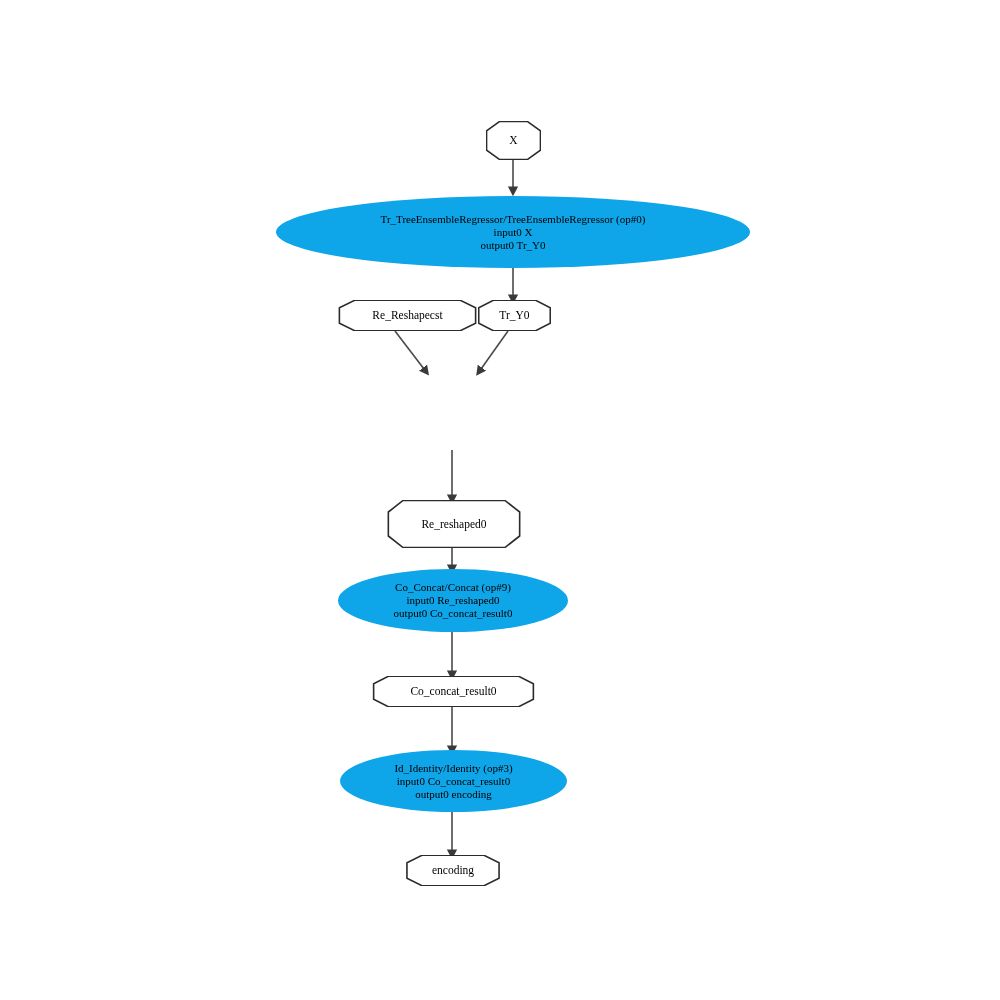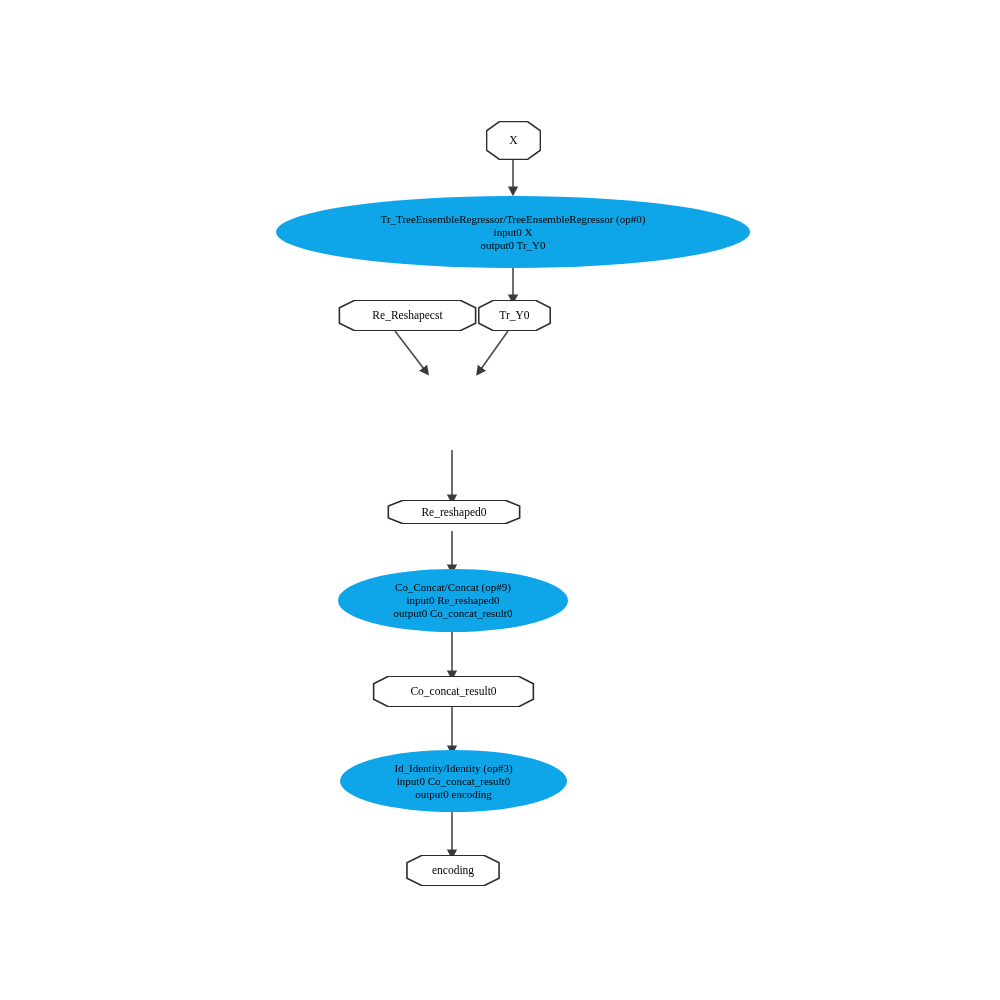--- a/index.html
+++ b/index.html
@@ -136,21 +136,21 @@
   </div>
 
   <div class="node io-node" style="left:478px; top:300px; width:73px; height:31px;">
     <svg class="oct" viewBox="0 0 100 100" preserveAspectRatio="none">
       <polygon points="21,1 79,1 99,25 99,75 79,99 21,99 1,75 1,25" fill="#ffffff" stroke="#2b2b2b" stroke-width="1.6" vector-effect="non-scaling-stroke"></polygon>
     </svg>
     <span class="io-label">Tr_Y0</span>
   </div>
 
 
-  <div class="node io-node" style="left:387px; top:500px; width:134px; height:24px;">
+  <div class="node io-node" style="left:387px; top:500px; width:134px; height:48px;">
     <svg class="oct" viewBox="0 0 100 100" preserveAspectRatio="none">
       <polygon points="12,1 88,1 99,25 99,75 88,99 12,99 1,75 1,25" fill="#ffffff" stroke="#2b2b2b" stroke-width="1.6" vector-effect="non-scaling-stroke"></polygon>
     </svg>
     <span class="io-label">Re_reshaped0</span>
   </div>
 
   <div class="node op-node" style="left:338px; top:569px; width:230px; height:63px;">
     <span class="op-text">Co_Concat/Concat (op#9)
 input0 Re_reshaped0
 output0 Co_concat_result0</span>

